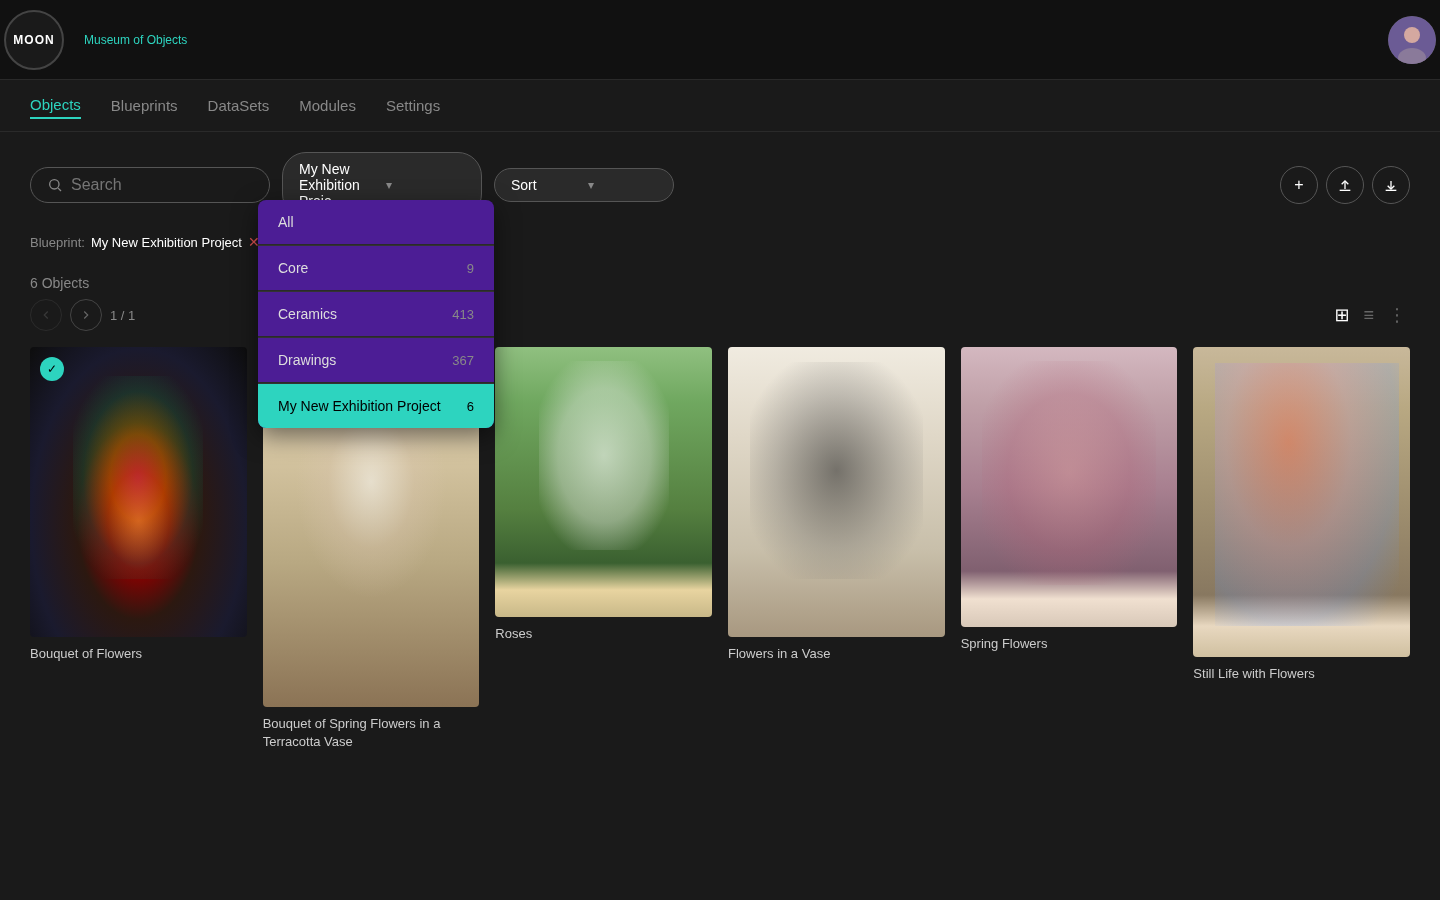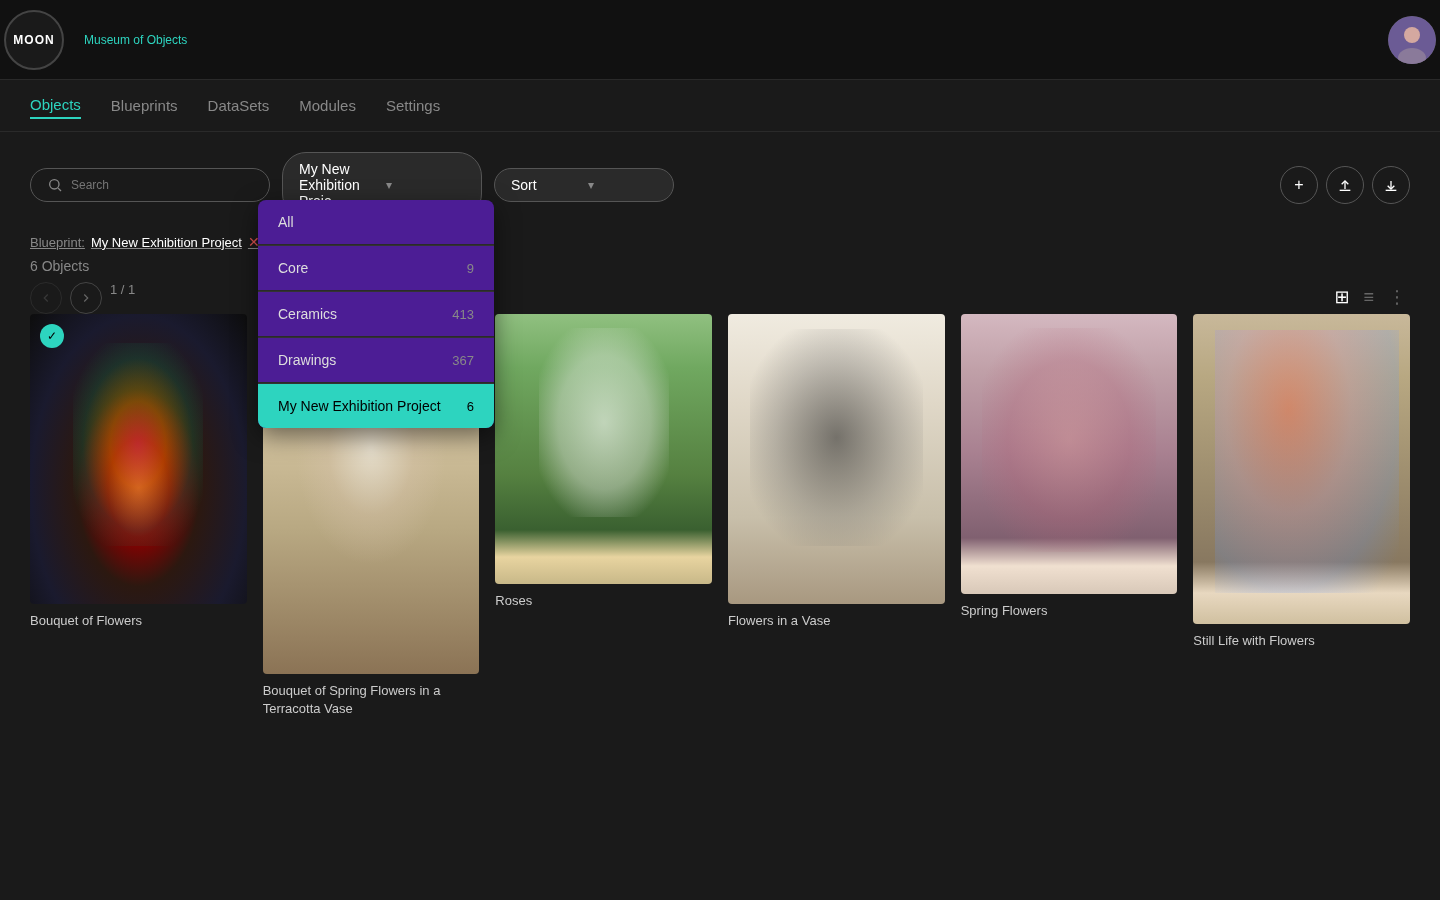--- a/index.html
+++ b/index.html
@@ -101,21 +101,21 @@
       border-radius: 24px;
       padding: 8px 16px;
       width: 240px;
       gap: 8px;
     }
     .search-input {
       background: transparent;
       border: none;
       outline: none;
       color: #fff;
-      font-size: 12px;
+      font-size: 16px;
       width: 100%;
     }
     .search-icon-svg {
       color: #888;
       flex-shrink: 0;
     }
 
     .dropdown-btn {
       display: flex;
       align-items: center;
@@ -159,24 +159,23 @@
       cursor: pointer;
       color: #fff;
       font-size: 16px;
     }
 
     
     .filter-row {
       display: flex;
       align-items: flex-end;
       gap: 12px;
-      margin-bottom: 8px;
+      margin-bottom: 25px;
       font-size: 13px;
       color: #888;
-      text-decoration: underline;
     }
     .filter-tag {
       display: flex;
       align-items: center;
       gap: 6px;
       color: #fff;
     }
     .filter-tag .label {
       color: #888;
     }
@@ -197,22 +196,23 @@
       margin-bottom: 8px;
     }
     .objects-count {
       font-size: 14px;
       color: #888;
     }
 
     
     .pagination-row {
       display: flex;
-      align-items: flex-start;
+      align-items: center;
       gap: 8px;
+      margin-bottom: 16px;
     }
     .page-btn {
       width: 32px;
       height: 32px;
       border-radius: 50%;
       border: 1.5px solid #444;
       background: transparent;
       display: flex;
       align-items: center;
       justify-content: center;

